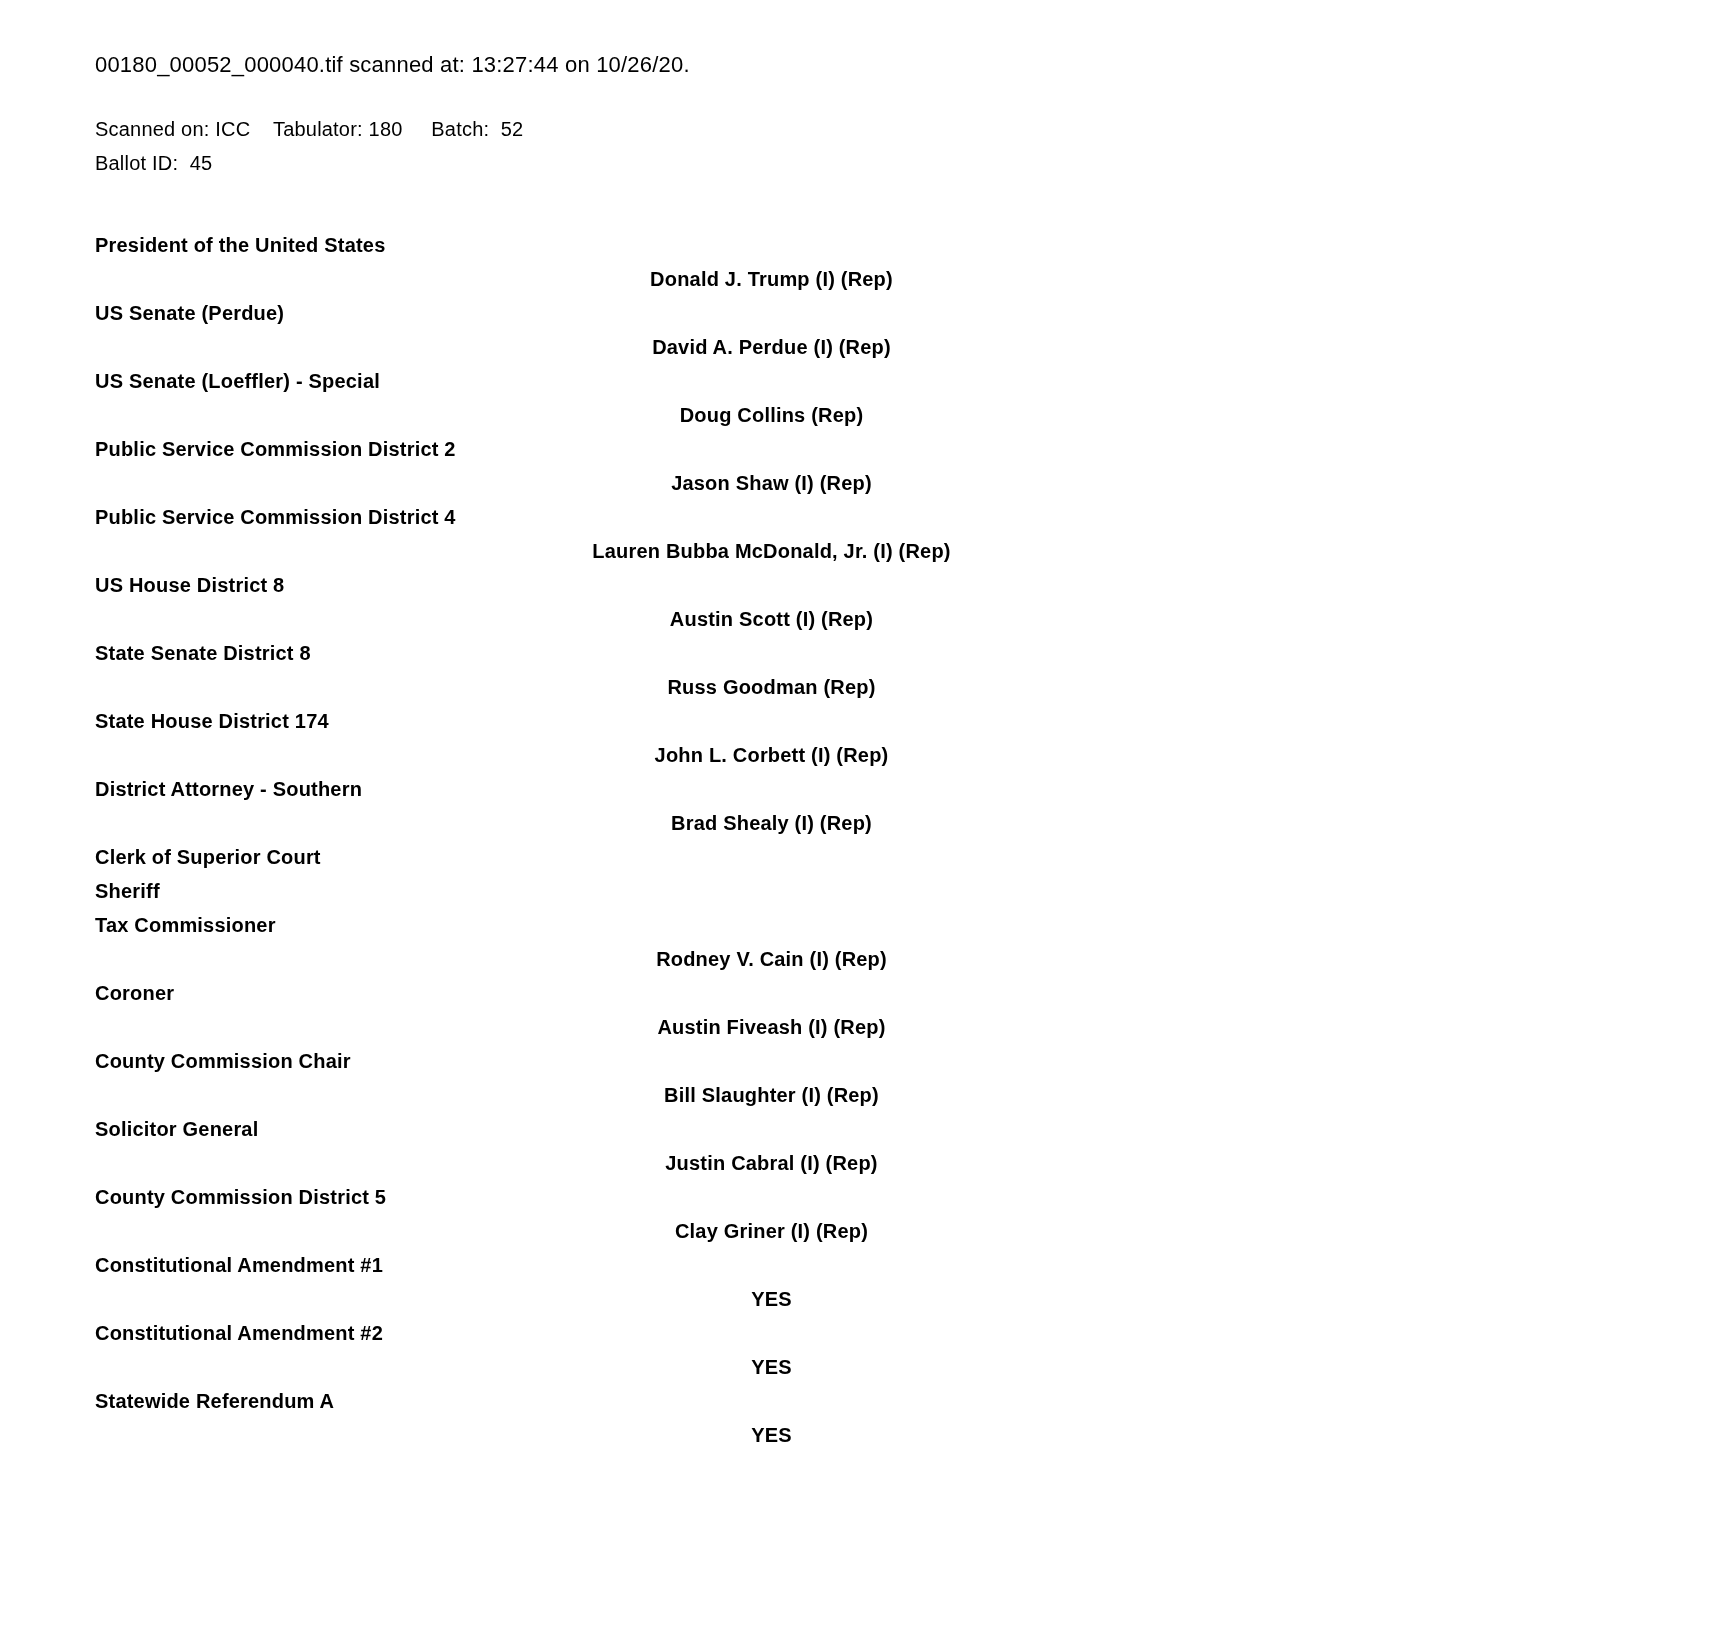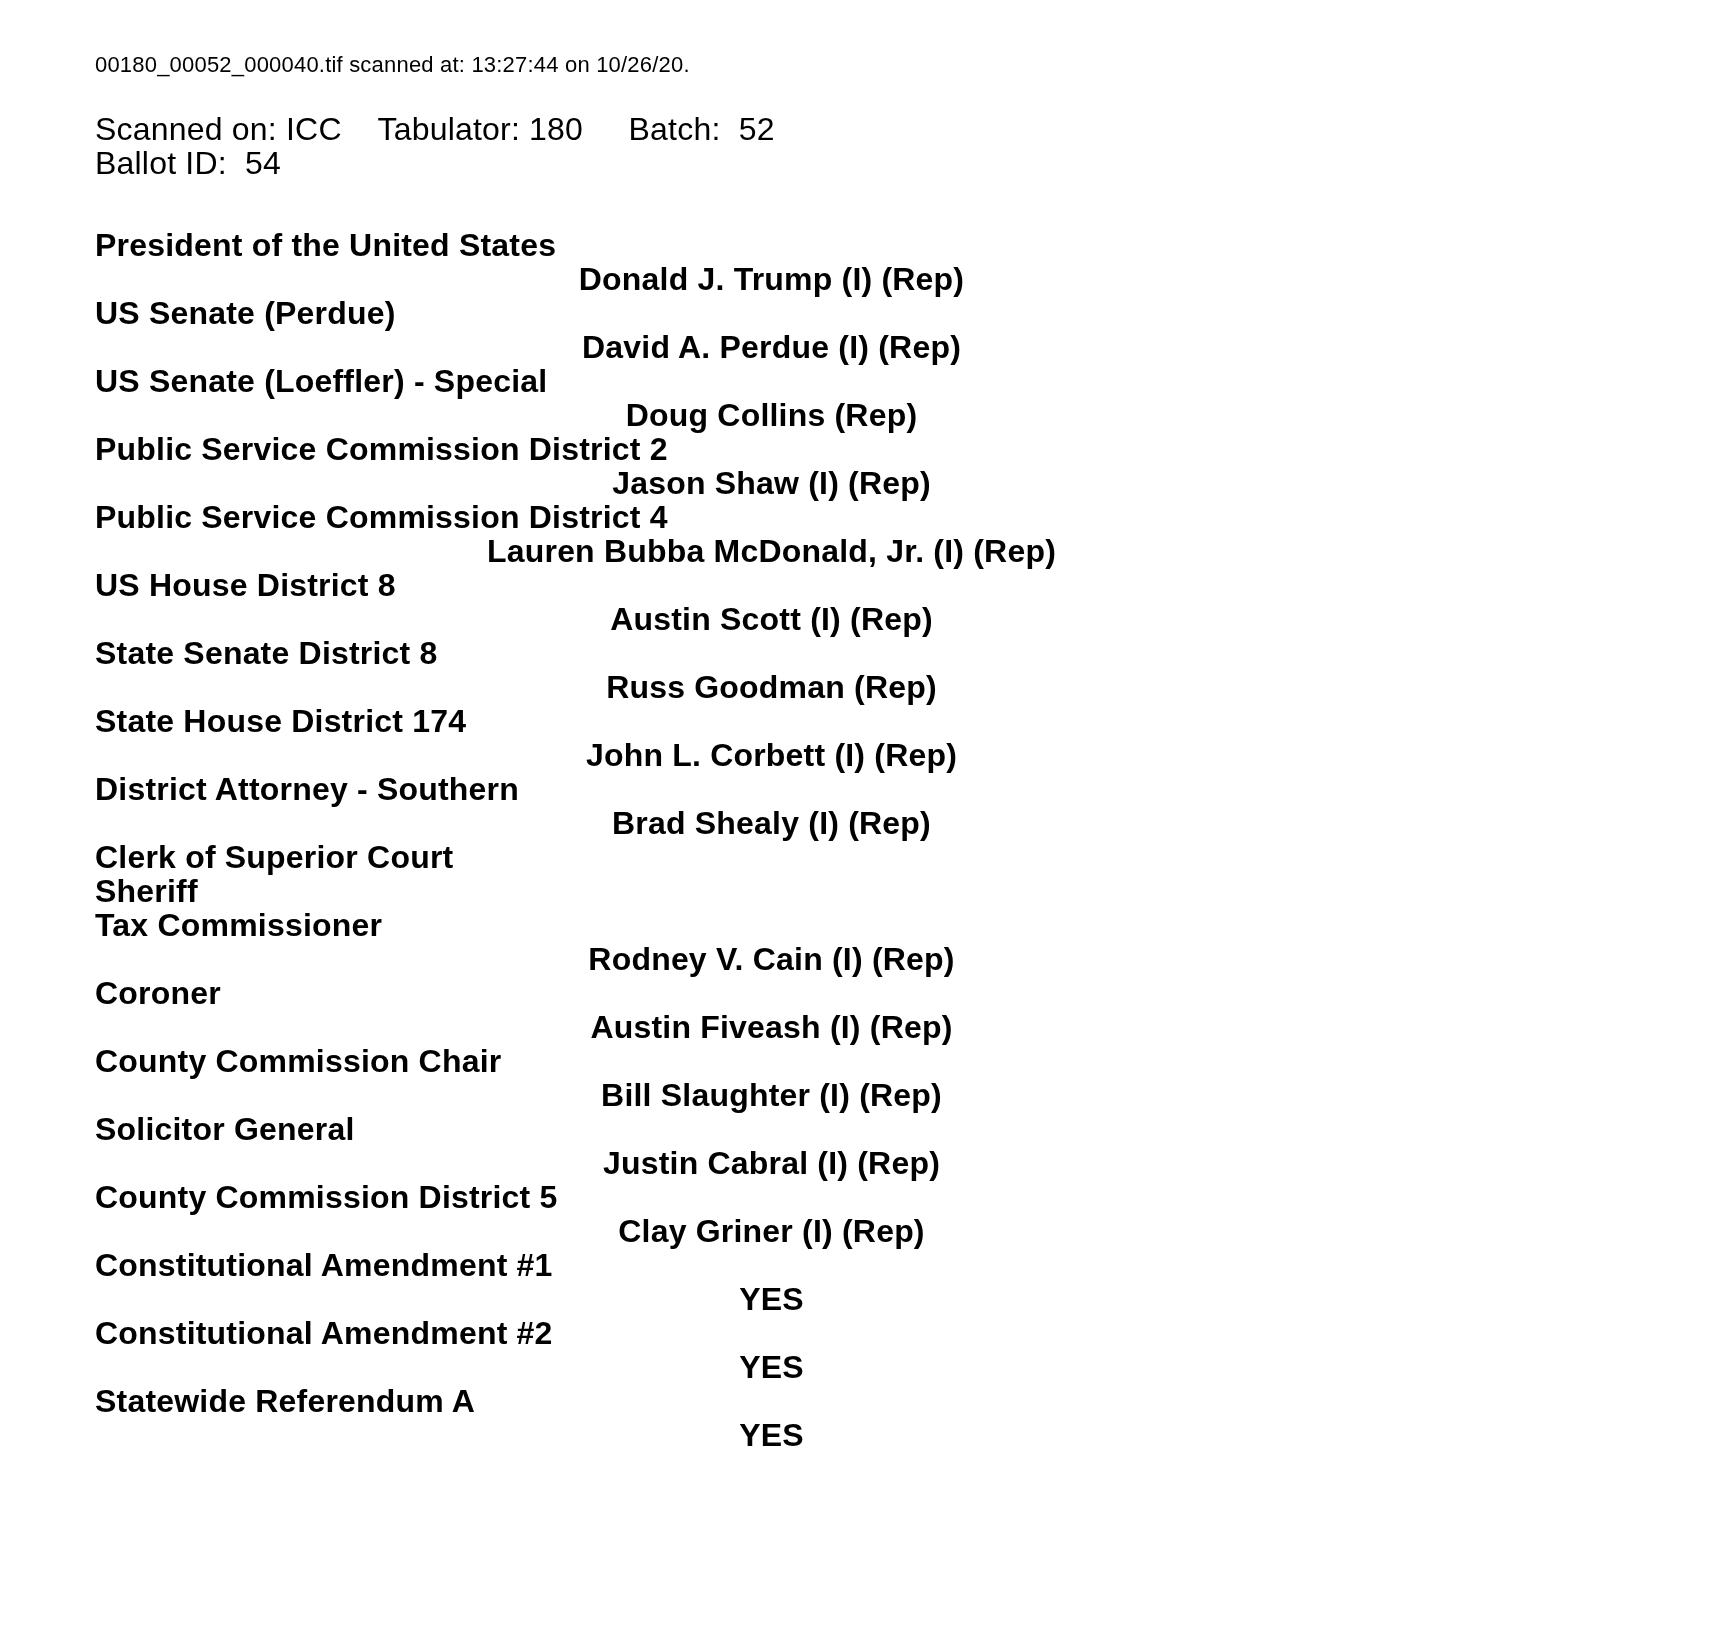--- a/index.html
+++ b/index.html
@@ -17,21 +17,21 @@
   .page {
     box-sizing: border-box;
     width: 1466px;
     height: 1648px;
     padding: 48px 40px 0 95px;
     border-radius: 18px;
   }
   .line {
     white-space: pre;
     line-height: 34px;
-    font-size: 32px;
+    font-size: 20px;
     letter-spacing: 0.2px;
   }
   .scan-line {
     font-size: 22px;
   }
   .meta-line-first {
     margin-top: 30px;
   }
   .contest-list {
     margin-top: 48px;
@@ -43,21 +43,21 @@
   }
 </style>
 </head>
 <body>
 
 <div class="page">
   <div class="line scan-line">00180_00052_000040.tif scanned at: 13:27:44 on 10/26/20.</div>
 
   <div class="line meta-line-first">Scanned on: ICC    Tabulator: 180     Batch:  52</div>
 
-  <div class="line">Ballot ID:  54</div>
+  <div class="line">Ballot ID:  45</div>
 
   <div class="contest-list" id="contest-list">
       <div class="contest">
         <div class="line contest-title">President of the United States</div>
         <div class="line contest-selection">Donald J. Trump (I) (Rep)</div>
       </div>
       <div class="contest">
         <div class="line contest-title">US Senate (Perdue)</div>
         <div class="line contest-selection">David A. Perdue (I) (Rep)</div>
       </div>

